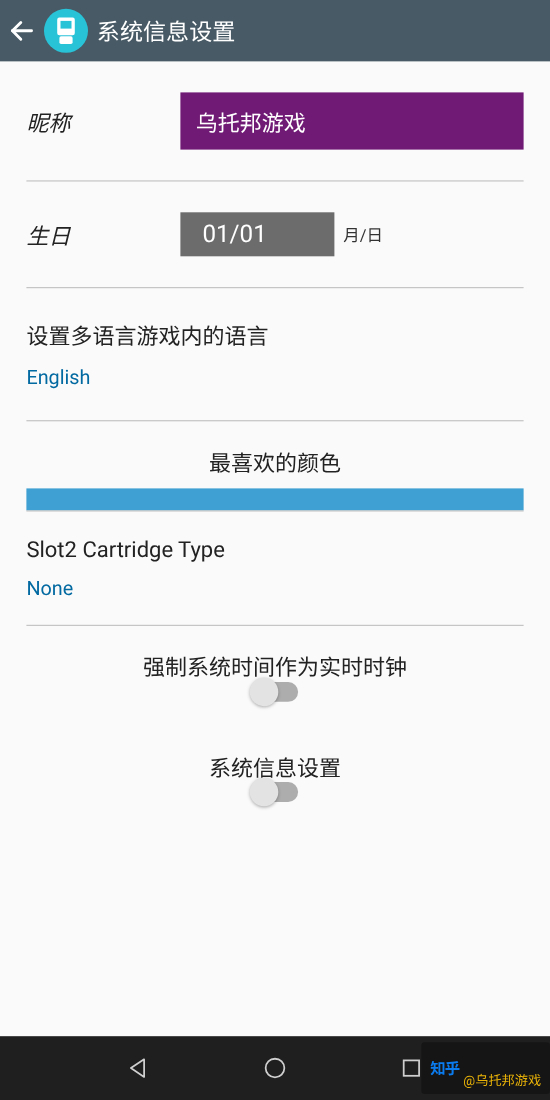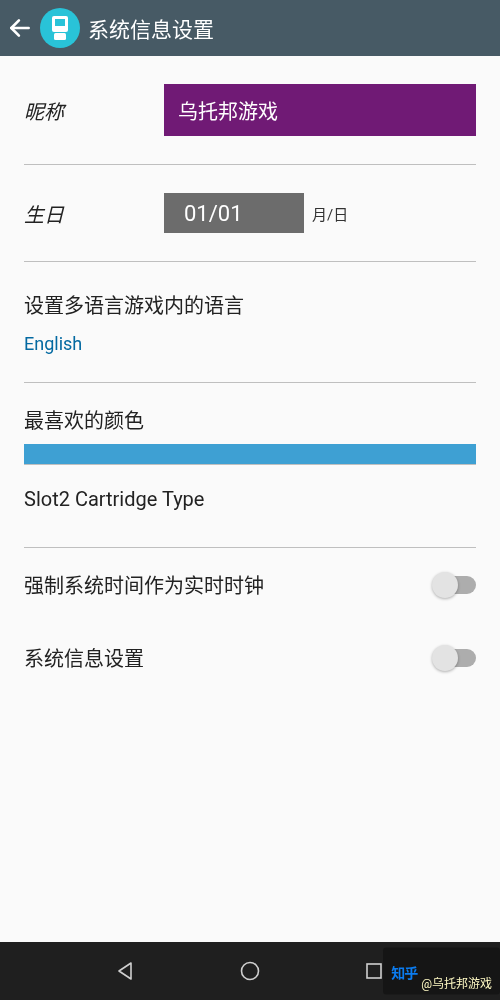--- a/index.html
+++ b/index.html
@@ -107,36 +107,38 @@
     }
     .block-value {
       font-size: 18px;
       color: #0369a1;
     }
 
     .color-block {
       padding-top: 22px;
       padding-bottom: 0;
       border-bottom: none;
+      text-align: center;
     }
     .color-strip {
       height: 20px;
       width: 100%;
       background: #3ea0d3;
       margin-top: 10px;
     }
     .color-divider {
       border-bottom: 1px solid #bfbfbf;
     }
 
     .toggle-row {
       display: flex;
       align-items: center;
       justify-content: space-between;
       padding: 22px 0;
+      flex-direction: column;
     }
     .toggle-label {
       font-size: 20px;
       color: #222;
     }
     .switch {
       width: 42px;
       height: 18px;
       background: #adadad;
       border-radius: 9px;
@@ -193,21 +195,21 @@
       border-radius: 3px;
     }
     .zhihu-logo {
       font-size: 14px;
       color: #0b7cf0;
       font-weight: 700;
       letter-spacing: -1px;
     }
     .brand-text {
       font-size: 12px;
-      color: #fef9c3;
+      color: #eab308;
       margin-top: 22px;
     }
   </style>
 </head>
 <body>
 
 <div class="app-bar">
   <div class="back-btn">
     <svg width="26" height="26" viewBox="0 0 24 24" fill="none" stroke="#fff" stroke-width="2.4" stroke-linecap="round" stroke-linejoin="round">
       <line x1="20" y1="12" x2="4" y2="12"></line>
@@ -243,20 +245,21 @@
   </div>
 
   <div class="color-block">
     <div class="block-label" style="margin-bottom:6px;">最喜欢的颜色</div>
     <div class="color-strip" style="background: rgb(62, 160, 211);"></div>
   </div>
   <div class="color-divider"></div>
 
   <div class="row" style="padding:22px 0;">
     <div class="block-label">Slot2 Cartridge Type</div>
+    <div class="block-value">None</div>
   </div>
 
   <div class="toggle-row">
     <div class="toggle-label">强制系统时间作为实时时钟</div>
     <div class="switch">
       <div class="switch-thumb"></div>
     </div>
   </div>
 
   <div class="toggle-row">

